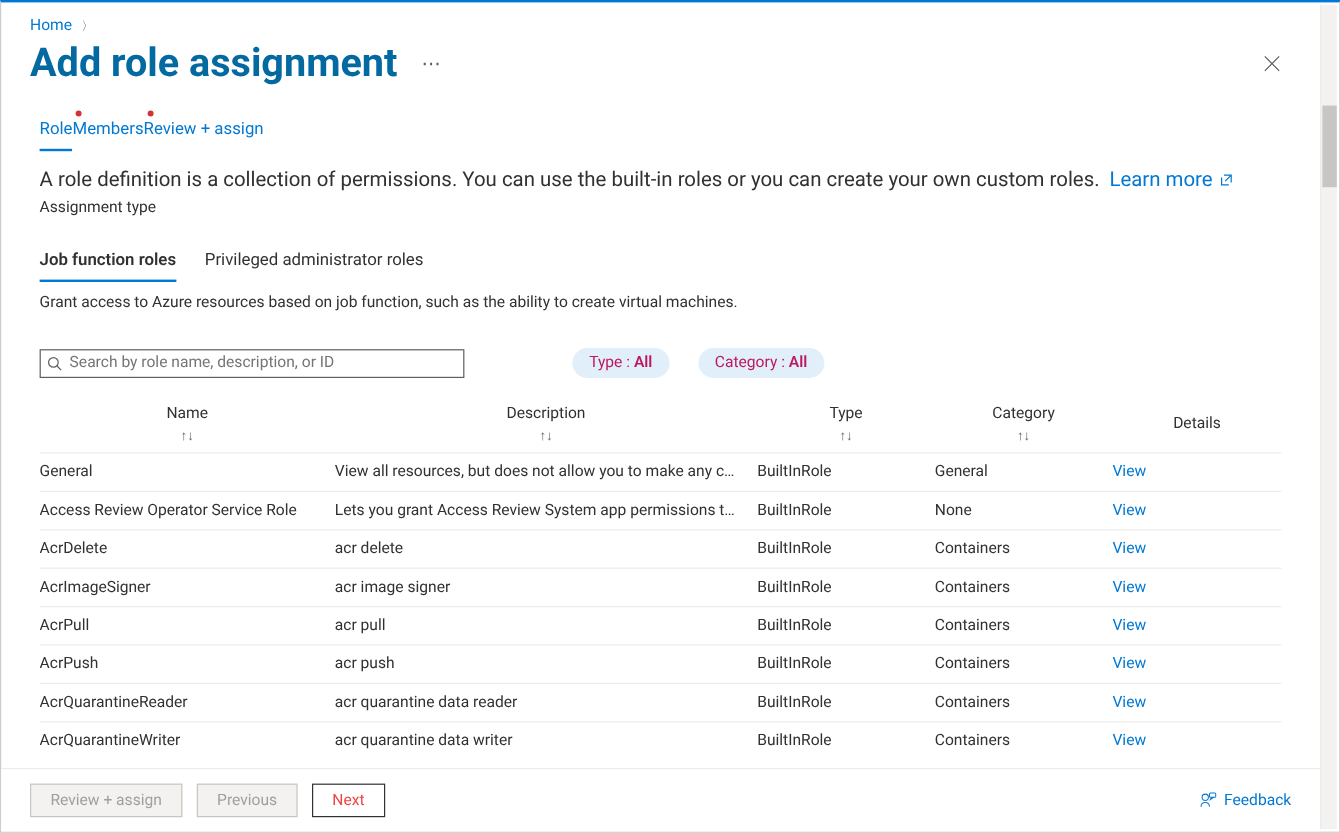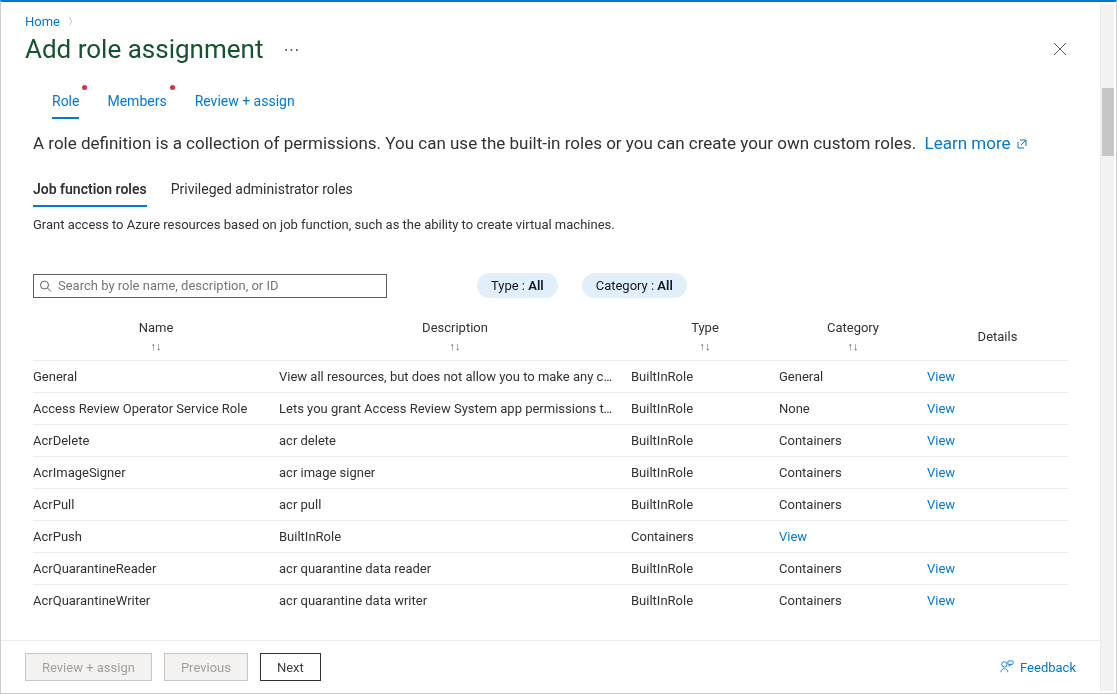--- a/index.html
+++ b/index.html
@@ -50,47 +50,45 @@
     font-size: 13px;
   }
   .breadcrumb a { color: #0078d4; text-decoration: none; cursor: pointer; }
   .breadcrumb .chev { color: #605e5c; font-size: 10px; }
   .titlebar {
     display: flex;
     align-items: center;
     padding: 4px 24px 22px 24px;
   }
   .titlebar h1 {
-    font-size: 26px;
-    font-weight: 400;
+    font-size: 33px;
+    font-weight: 700;
     margin: 0;
-    color: #14532d;
+    color: #0369a1;
   }
   .title-ellipsis {
     margin-left: 20px;
     color: #605e5c;
     font-size: 16px;
     letter-spacing: 1px;
     cursor: pointer;
   }
   .close-btn {
     margin-left: auto;
     width: 32px; height: 32px;
     display: flex; align-items: center; justify-content: center;
     cursor: pointer;
     color: #605e5c;
   }
   .close-btn svg { width: 14px; height: 14px; }
 
   .steps {
     display: flex;
-    gap: 28px;
     padding: 0 32px;
     border-bottom: 0;
-    margin-left: 19px;
   }
   .step {
     position: relative;
     padding: 6px 0 10px 0;
     color: #0078d4;
     cursor: pointer;
     font-size: 14px;
   }
   .step.active { font-weight: 400; }
   .step.active::after {
@@ -135,21 +133,21 @@
     content: "";
     position: absolute; left: 0; right: 0; bottom: 0;
     height: 2px; background: #0078d4;
   }
   .subtab-desc { margin-top: 10px; color: #323130; font-size: 13px; }
 
   .filter-row {
     display: flex;
     align-items: center;
     gap: 24px;
-    margin-top: 41px;
+    margin-top: 30px;
   }
   .search-wrap {
     position: relative;
     width: 354px;
   }
   .search-icon {
     position: absolute;
     left: 6px; top: 50%; transform: translateY(-50%);
     color: #605e5c;
   }
@@ -161,21 +159,21 @@
     border: 1px solid #605e5c;
     font-size: 13px;
     font-family: inherit;
     outline: none;
   }
   .pill {
     background: #e1effa;
     border-radius: 14px;
     padding: 5px 14px;
     font-size: 13px;
-    color: #0f172a;
+    color: #be185d;
     cursor: pointer;
   }
   .pill b { font-weight: 600; }
 
   .table {
     margin-top: 14px;
     flex: 1;
     overflow: hidden;
   }
   .thead, .trow {
@@ -208,21 +206,21 @@
     background: #fff;
   }
   .btn {
     height: 28px;
     padding: 0 16px;
     font-size: 13px;
     font-family: inherit;
     cursor: pointer;
     background: #fff;
     border: 1px solid #8a8886;
-    color: #404040;
+    color: #ef4444;
   }
   .btn.disabled {
     color: #a19f9d;
     border-color: #c8c6c4;
     background: #f3f2f1;
     cursor: default;
   }
   .btn.primary-outline {
     border: 1px solid #323130;
     font-weight: 400;
@@ -277,20 +275,21 @@
       <span>A role definition is a collection of permissions. You can use the built-in roles or you can create your own custom roles.</span>
       <a class="learn-link">
         <span>Learn more</span>
         <span class="ext-icon">
           <svg viewBox="0 0 10 10">
               <path d="M3 1h6v6M9 1L4 6M1 3v6h6" stroke="#0078d4" stroke-width="1" fill="none"></path>
             </svg>
         </span>
       </a>
     </div>
+    <div class="subhead">Assignment type</div>
 
     <div class="subtabs">
       <div class="subtab active">Job function roles</div>
       <div class="subtab">Privileged administrator roles</div>
     </div>
     <div class="subtab-desc">Grant access to Azure resources based on job function, such as the ability to create virtual machines.</div>
 
     <div class="filter-row">
       <div class="search-wrap">
         <span class="search-icon">
@@ -363,20 +362,21 @@
           </div>
           <div class="trow">
             <div class="cell">AcrPull</div>
             <div class="cell">acr pull</div>
             <div class="cell">BuiltInRole</div>
             <div class="cell">Containers</div>
             <div class="cell view-link">View</div>
           </div>
           <div class="trow">
             <div class="cell">AcrPush</div>
+            <div class="cell">acr push</div>
             <div class="cell">BuiltInRole</div>
             <div class="cell">Containers</div>
             <div class="cell view-link">View</div>
           </div>
           <div class="trow">
             <div class="cell">AcrQuarantineReader</div>
             <div class="cell">acr quarantine data reader</div>
             <div class="cell">BuiltInRole</div>
             <div class="cell">Containers</div>
             <div class="cell view-link">View</div>

